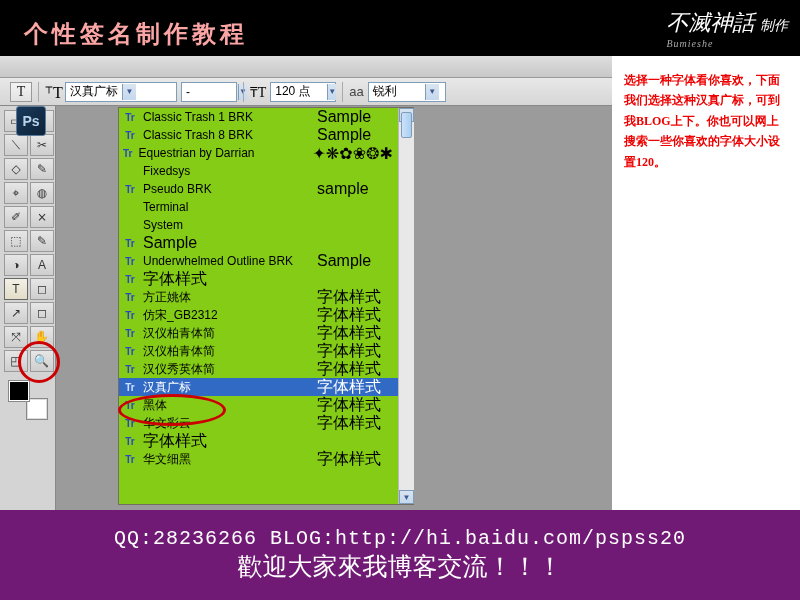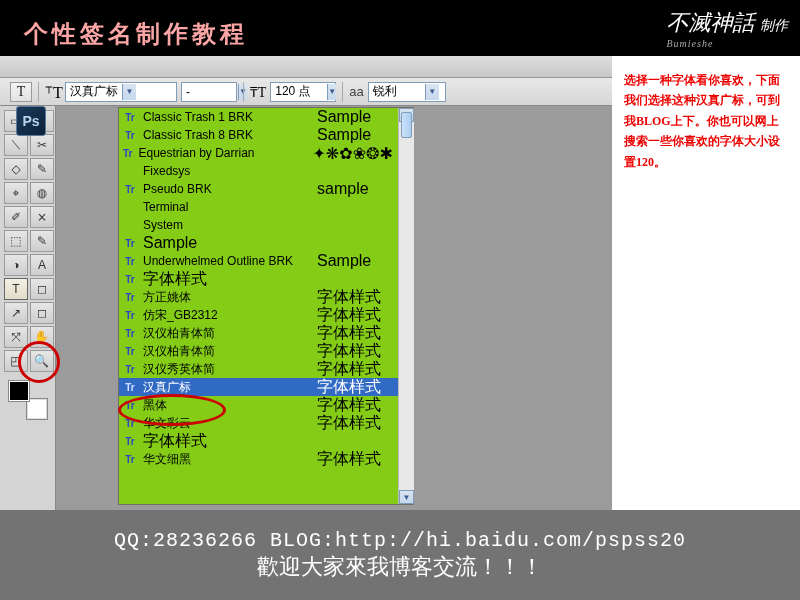--- a/index.html
+++ b/index.html
@@ -42,23 +42,23 @@
     .fd-scroll{ width:16px; background:#e8e8e8; border-left:1px solid #bbb; position:relative;}
     .fd-scroll .thumb{ position:absolute; left:2px; right:2px; top:4px; height:26px; background: linear-gradient(90deg,#cbe2fc,#a9ceed); border:1px solid #7f9db9; border-radius:2px;}
     .fd-scroll .arrup,.fd-scroll .arrdn{ height:14px; display:flex; align-items:center; justify-content:center; font-size:8px; color:#3a5a90; background:linear-gradient(#d8e4f0,#c6d8ee); border:1px solid #7f9db9;}
     .fd-scroll .arrup{ position:absolute; top:0; left:0; right:0;}
     .fd-scroll .arrdn{ position:absolute; bottom:0; left:0; right:0;}
     .circle{ position:absolute; border:3px solid #c00; border-radius:50%; pointer-events:none;}
     .circle.c1{ left:18px; top:285px; width:42px; height:42px;}
     .circle.c2{ left:118px; top:338px; width:108px; height:32px;}
     .side-note{ width: 180px; background:#fff; padding: 14px 12px 0 12px;}
     .side-note p{ color: #e00; font-size: 12px; line-height: 1.7; font-family:"SimSun",serif; font-weight:bold;}
-    .footer{ height: 90px; background:#737373; padding: 8px 20px; display:flex; flex-direction:column; align-items:center; justify-content:center;}
+    .footer{ height: 90px; background:#701a75; padding: 8px 20px; display:flex; flex-direction:column; align-items:center; justify-content:center;}
     .footer-line1{ color:#fff; font-size: 20px; font-family: "Courier New", monospace; letter-spacing:1px;}
-    .footer-line2{ color:#fff; font-size: 22px; font-family: "KaiTi","DFKai-SB",serif; margin-top:0;}
+    .footer-line2{ color:#fff; font-size: 25px; font-family: "KaiTi","DFKai-SB",serif; margin-top:0;}
     .ps-badge{ position:absolute; left:16px; top:106px; width:30px; height:30px; background:linear-gradient(135deg,#1a3a5c,#0d2238); border:1px solid #5a7a9c; color:#b8d4ea; font-family:Arial; font-weight:bold; font-size:14px; display:flex; align-items:center; justify-content:center; border-radius:3px;}
     .opt-bar .tiny-t{ width:16px; font-family:Georgia,serif; text-align:center;}
   </style>
 </head>
 <body>
 
 <div class="outer">
 
   <div class="header">
     <div class="header-title">个性签名制作教程</div>

